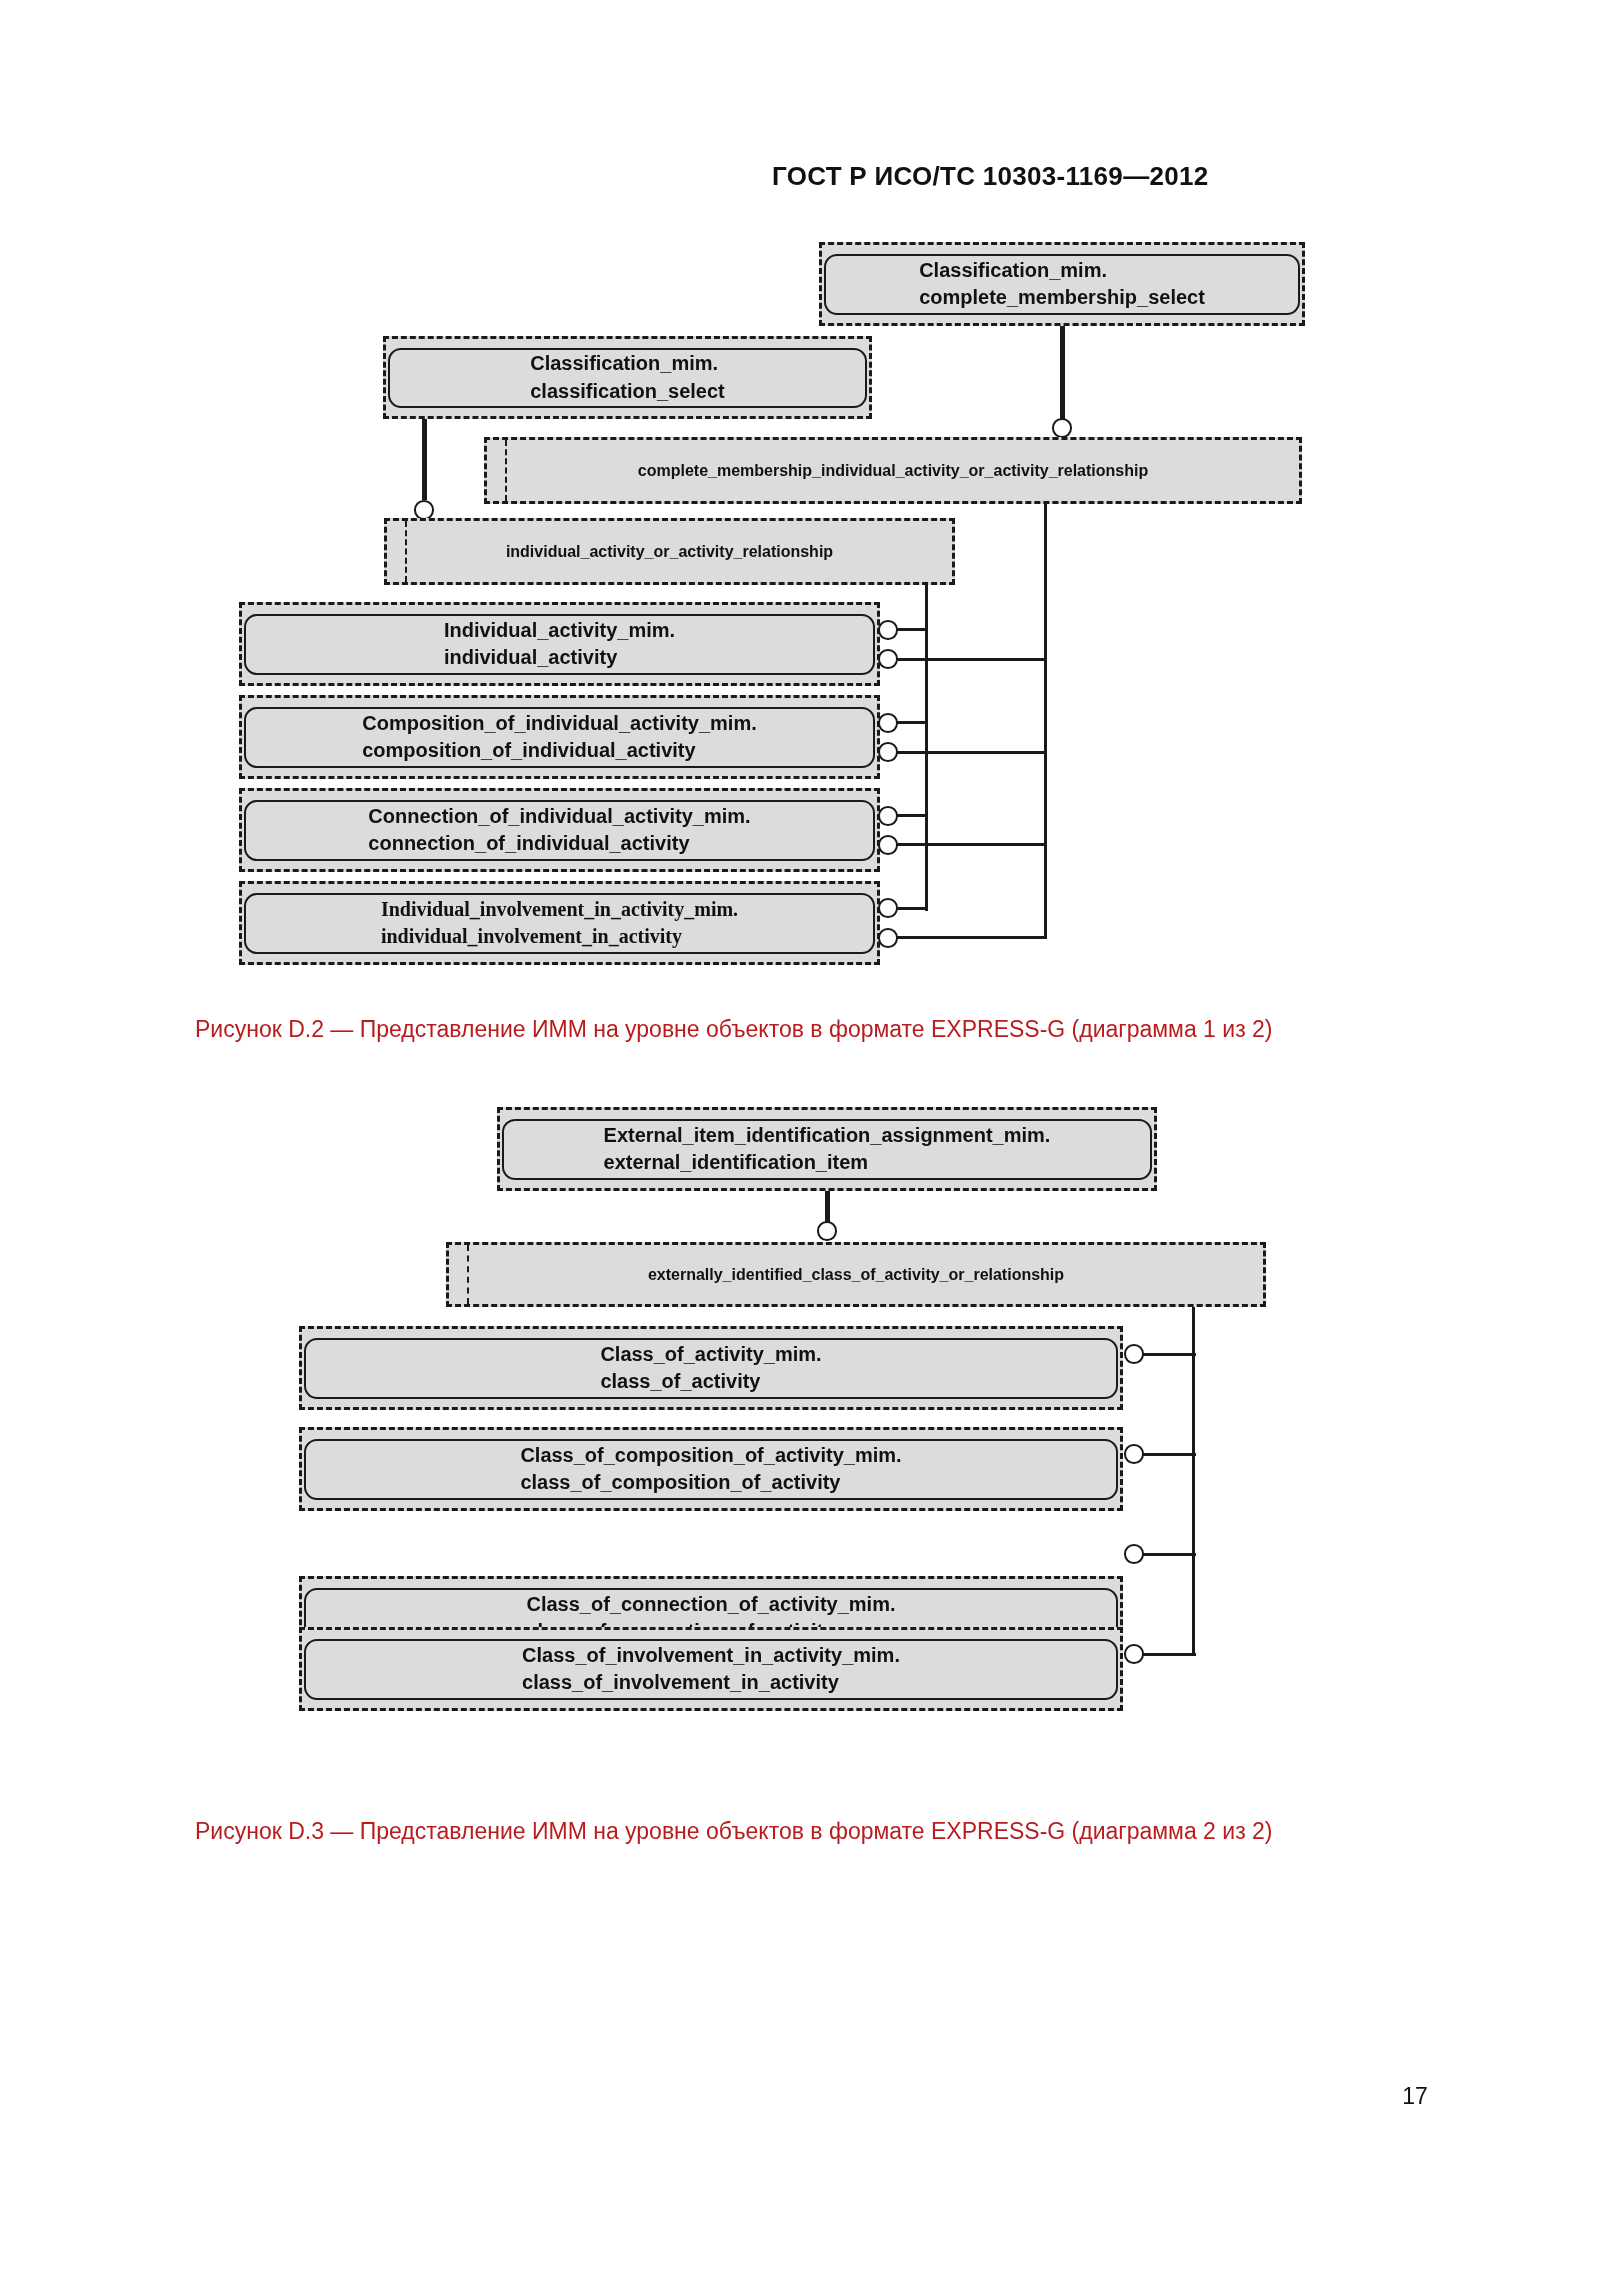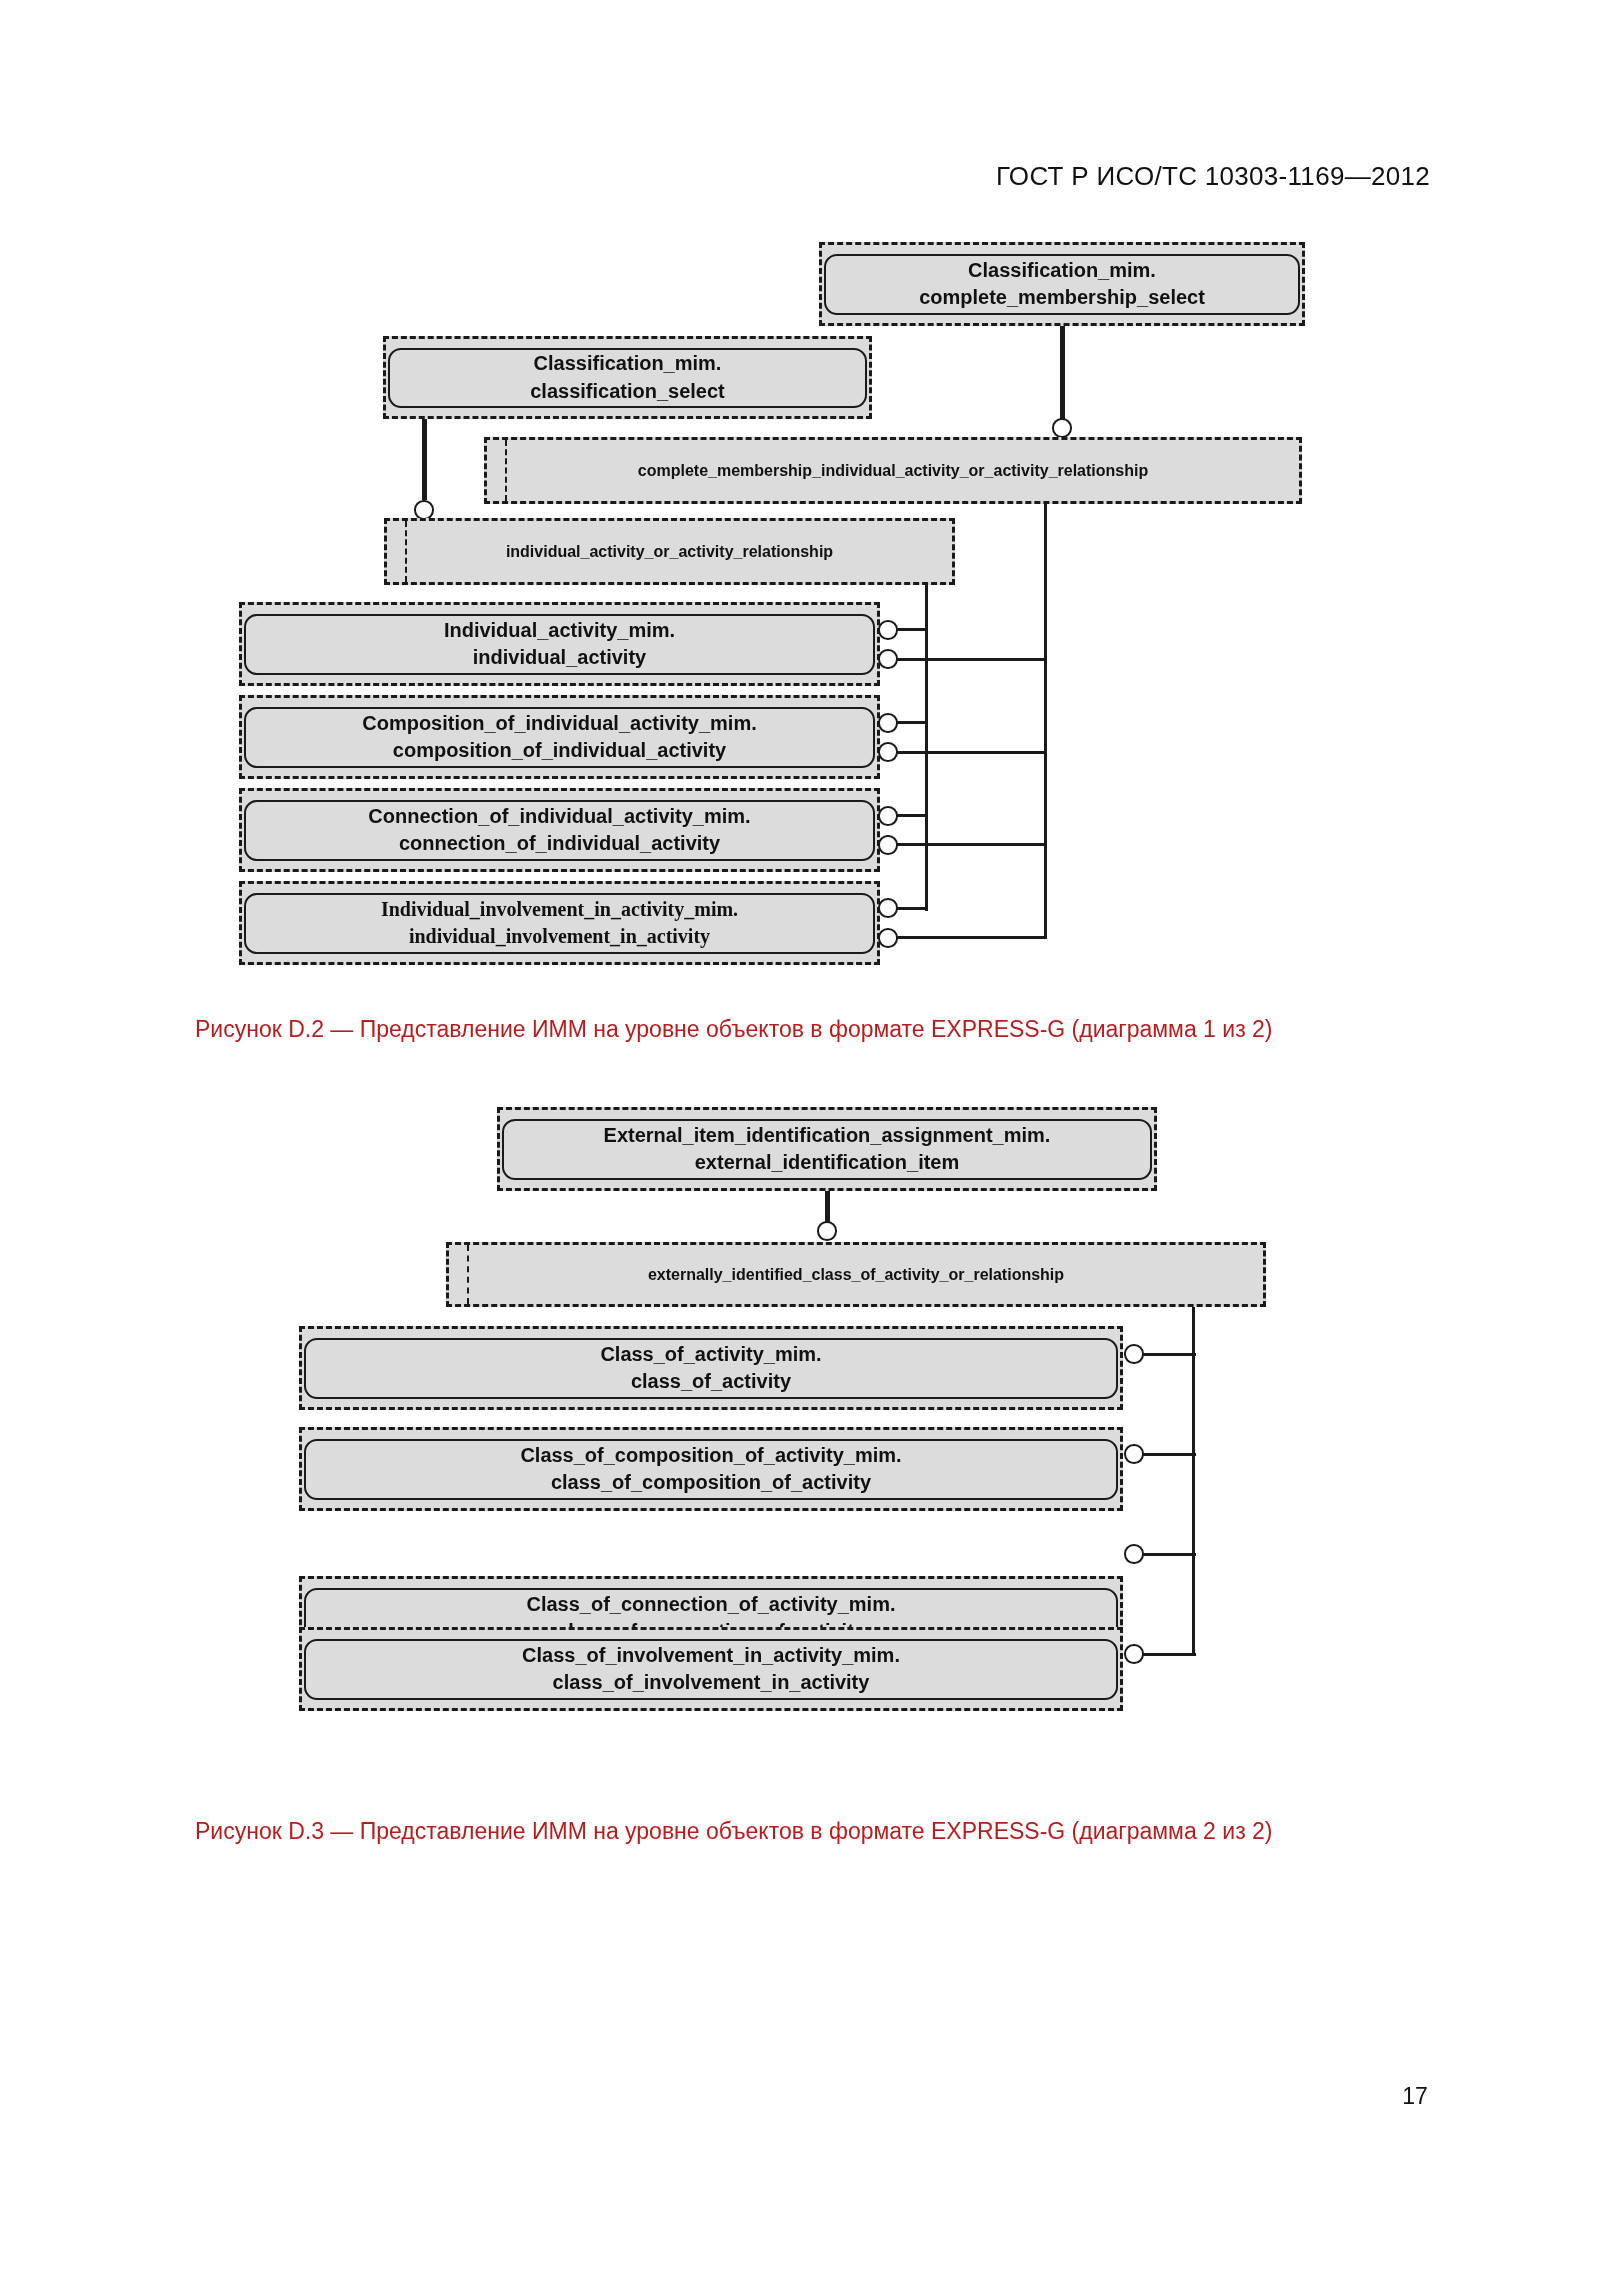--- a/index.html
+++ b/index.html
@@ -8,41 +8,41 @@
     width:1623px;
     height:2295px;
     background:#ffffff;
     font-family:"Liberation Sans", sans-serif;
     color:#111111;
     overflow:hidden;
   }
   .hdr{
     position:absolute;
     left:772px; top:161px; width:658px;
-    text-align:right;
-    font-size:26px; font-weight:normal;
+    text-align:left;
+    font-size:26px; font-weight:bold;
     letter-spacing:0.3px;
     color:#111;
   }
   
   .ebox{
     position:absolute;
     box-sizing:border-box;
     background:#dcdcdc;
     border:3.3px dashed #1a1a1a;
   }
   .ebox .inner{
     position:absolute;
     left:2px; right:2px; top:8.5px; bottom:8.5px;
     box-sizing:border-box;
     border:2.6px solid #1a1a1a;
     border-radius:13px;
     background:#dcdcdc;
     display:flex; align-items:center; justify-content:center;
-    text-align:center;
+    text-align:left;
     font-size:20px; font-weight:bold; line-height:27.5px;
     white-space:pre-line;
     color:#111;
   }
   
   .tbox{
     position:absolute;
     box-sizing:border-box;
     background:#dcdcdc;
     border:3.3px dashed #1a1a1a;

